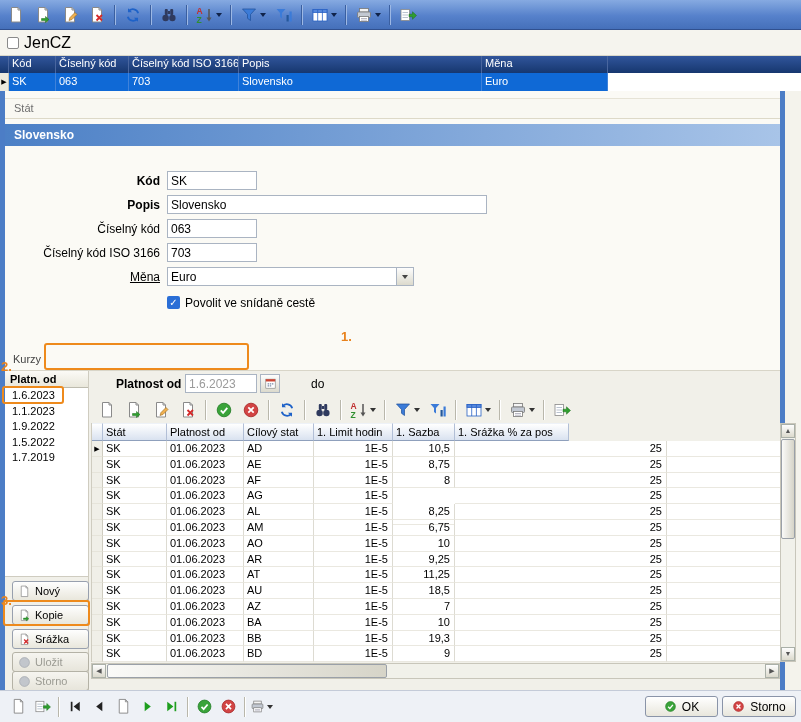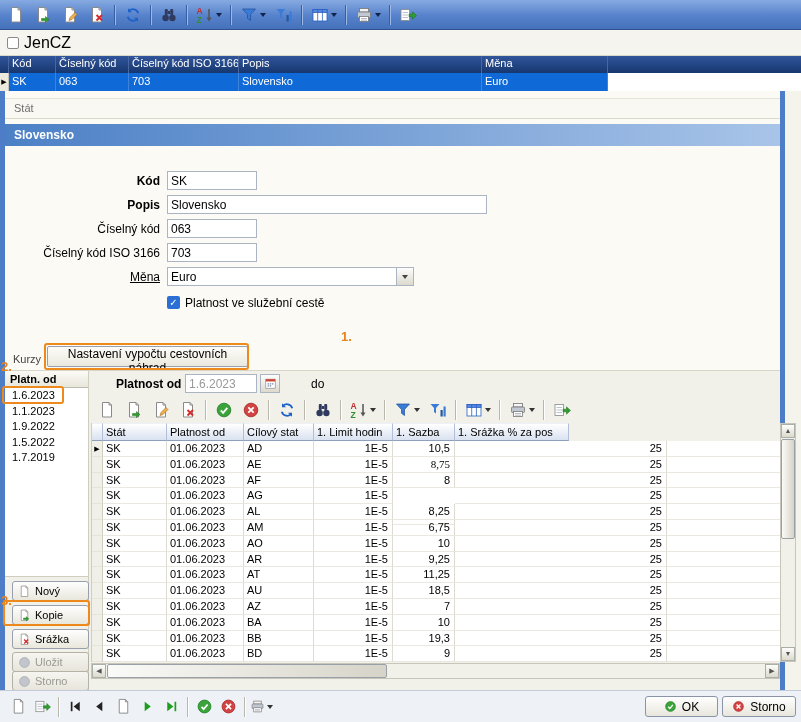--- a/index.html
+++ b/index.html
@@ -277,24 +277,23 @@
       <span class="flabel link">Měna</span>
       <span class="combo">
         <input class="tin" style="width: 228px;" value="Euro">
         <span class="combo-btn">
             <span class="dn"></span>
           </span>
       </span>
     </div>
     <div class="frow" style="top:202px;left:162px">
       <span class="cbx checked">✓</span>
-      <span style="margin-left:5px">Platnost ve služební cestě</span>
+      <span style="margin-left:5px">Povolit ve snídaně cestě</span>
     </div>
 
-    <button class="settings-btn">Nastavení vypočtu cestovních náhrad</button>
     <div class="kurzy-label">Kurzy</div>
 
     <div class="kurzy-panel">
       <div class="dates-col">
         <div class="dates-header">Platn. od</div>
         <div class="dates-list" id="dates-list">
             <div class="date-item">1.6.2023</div>
             <div class="date-item">1.1.2023</div>
             <div class="date-item">1.9.2022</div>
             <div class="date-item">1.5.2022</div>
@@ -521,21 +520,21 @@
               <span class="rgc r" style="width: 62px;">10,5</span>
               <span class="rgc r" style="width: 212px;">25</span>
               <span class="rgc r" style="width: 114px;"></span>
             </div>
             <div class="rgr">
               <span class="rgm" style="width: 11px;"></span>
               <span class="rgc" style="width: 64px;">SK</span>
               <span class="rgc" style="width: 77px;">01.06.2023</span>
               <span class="rgc" style="width: 70px;">AE</span>
               <span class="rgc r" style="width: 79px;">1E-5</span>
-              <span class="rgc r" style="width: 62px; font-family: Liberation Serif, serif;">8,75</span>
+              <span class="rgc r" style="width: 62px;">8,75</span>
               <span class="rgc r" style="width: 212px;">25</span>
               <span class="rgc r" style="width: 114px;"></span>
             </div>
             <div class="rgr">
               <span class="rgm" style="width: 11px;"></span>
               <span class="rgc" style="width: 64px;">SK</span>
               <span class="rgc" style="width: 77px;">01.06.2023</span>
               <span class="rgc" style="width: 70px;">AF</span>
               <span class="rgc r" style="width: 79px;">1E-5</span>
               <span class="rgc r" style="width: 62px;">8</span>

